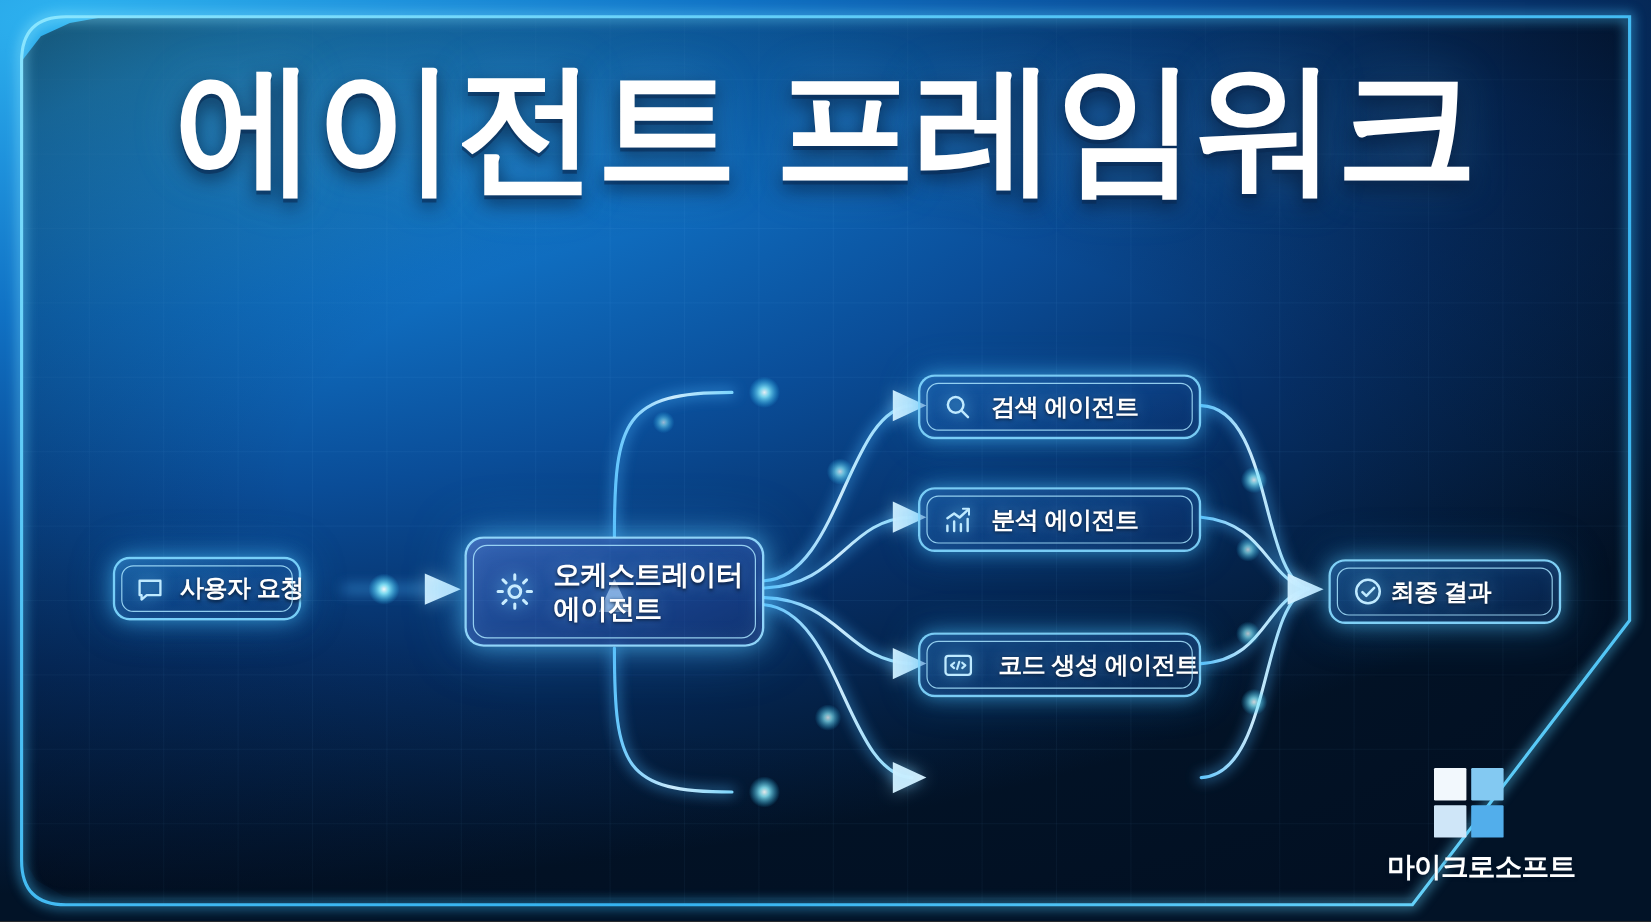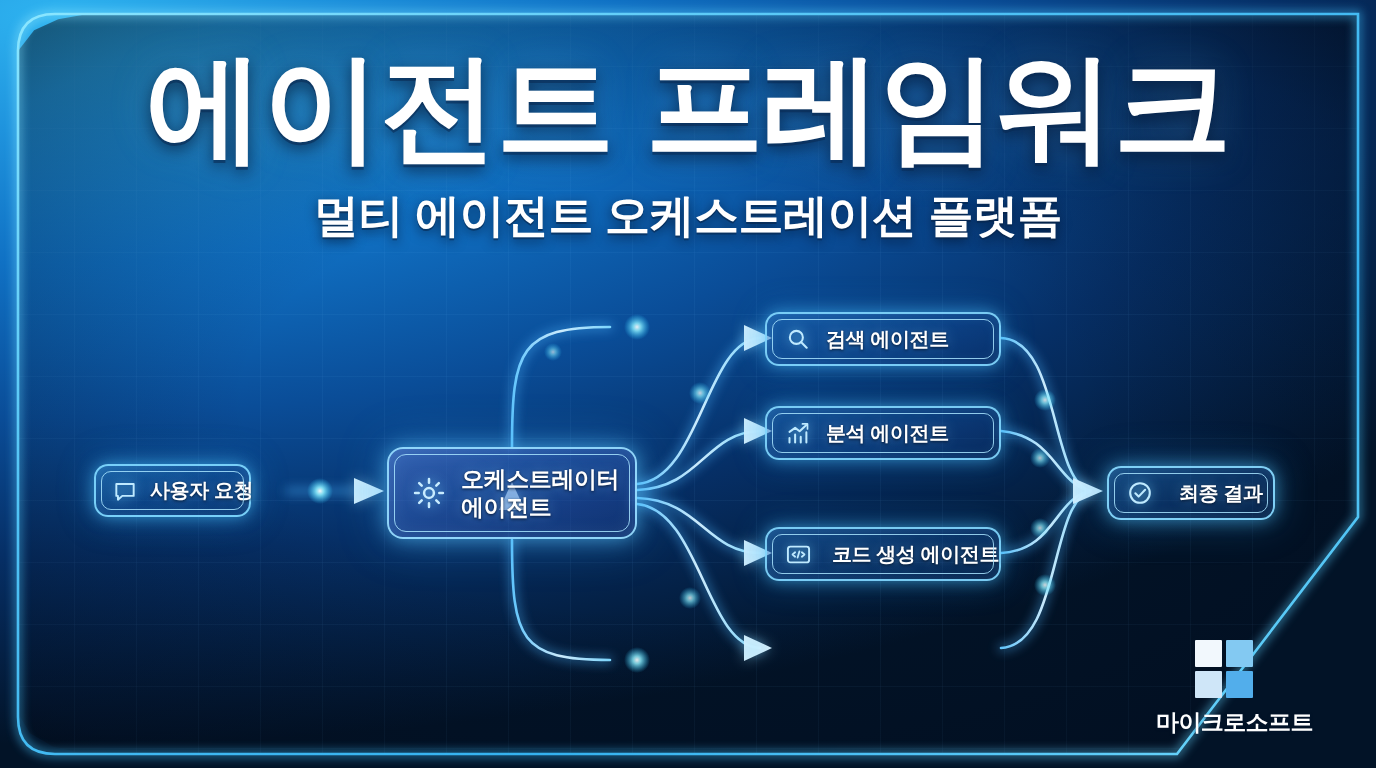--- a/index.html
+++ b/index.html
@@ -185,24 +185,24 @@
       inset 0 0 15px rgba(120,205,255,0.16);
   }
   .agent-0 { top: 312px; }
   .agent-1 { top: 406px; }
   .agent-2 { top: 527px; justify-content: space-between; }
   .agent-3 { top: 621px; }
 
   .node-final {
     left: 1107px;
     top: 466px;
-    width: 168px;
+    width: 194px;
     height: 54px;
     padding: 0 0 0 16px;
-    gap: 24px;
+    gap: 4px;
     background: linear-gradient(160deg, rgba(40,125,205,0.48) 0%, rgba(20,82,163,0.42) 55%, rgba(12,54,118,0.40) 100%);
     border: 2px solid rgba(135,218,255,0.94);
     box-shadow:
       0 0 17px rgba(85,202,255,0.56),
       0 0 40px rgba(50,160,245,0.34),
       inset 0 0 16px rgba(125,208,255,0.18);
   }
 
   .node-label {
     font-size: 20px;
@@ -288,21 +288,20 @@
           <feGaussianBlur stdDeviation="5"></feGaussianBlur>
         </filter>
       </defs>
       <path d="M 0 37 Q 0 0 37 0 L 1340 0 L 1340 503 L 1159 740 L 37 740 Q 0 740 0 703 Z" fill="none" stroke="url(#strokeGrad)" stroke-width="7" opacity="0.55" filter="url(#strokeBlur)"></path>
       <path d="M 0 37 Q 0 0 37 0 L 1340 0 L 1340 503 L 1159 740 L 37 740 Q 0 740 0 703 Z" fill="none" stroke="url(#strokeGrad)" stroke-width="2.6" opacity="0.98"></path>
     </svg>
   </div>
 
   <div class="header">
     <div class="title">에이전트 프레임워크</div>
-    <div class="subtitle">멀티 에이전트 오케스트레이션 플랫폼</div>
   </div>
 
   <div class="diagram">
     <svg width="1376" height="768" viewBox="0 0 1376 768">
       <defs>
         <linearGradient id="lineGrad" x1="0" y1="0" x2="1" y2="0">
           <stop offset="0%" stop-color="#63c8ff"></stop>
           <stop offset="50%" stop-color="#cfeeff"></stop>
           <stop offset="100%" stop-color="#7fd8ff"></stop>
         </linearGradient>

